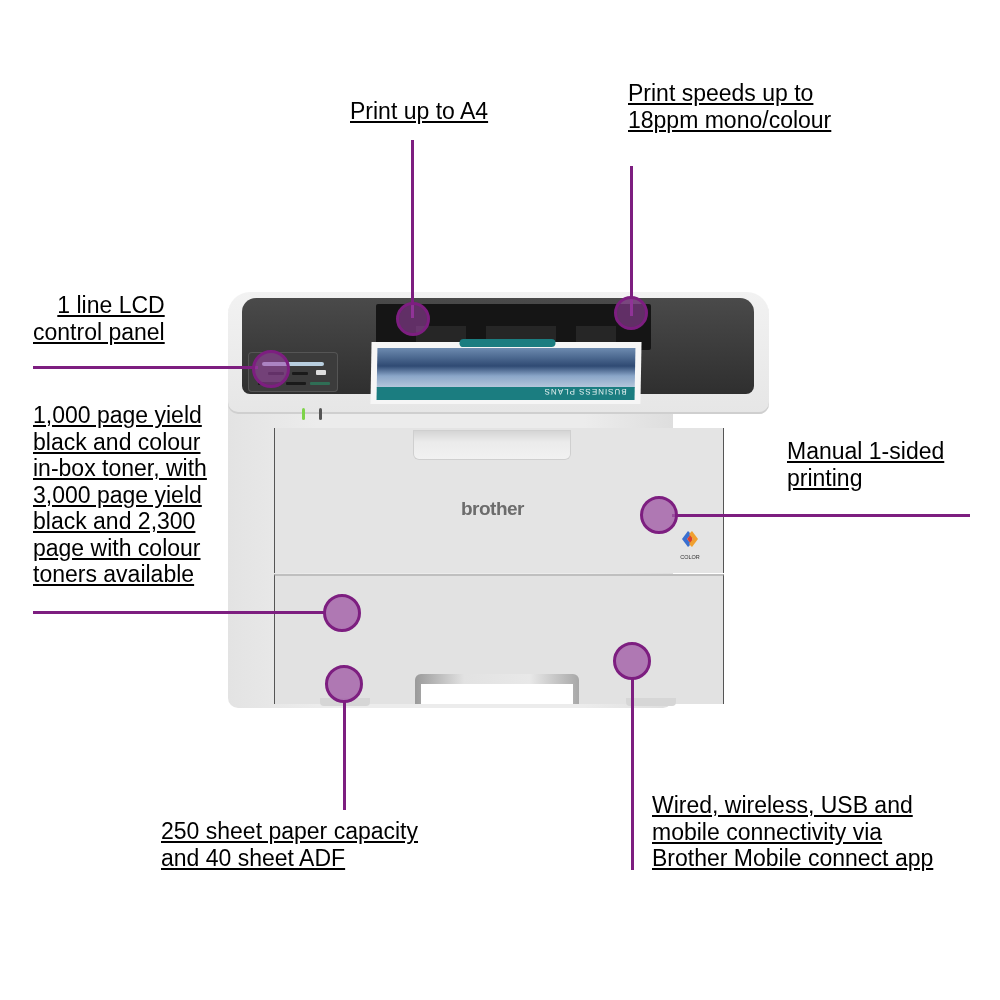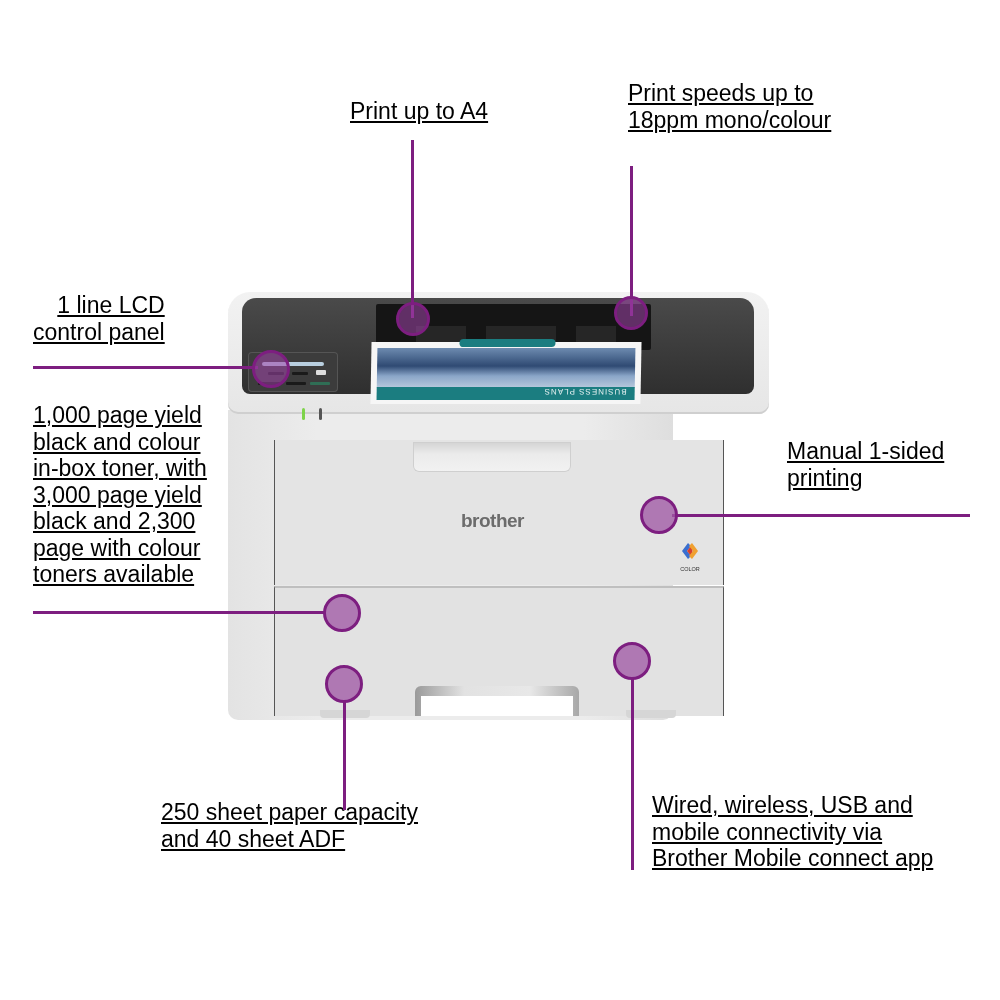--- a/index.html
+++ b/index.html
@@ -27,21 +27,21 @@
                 background:linear-gradient(180deg,#6d8bb0 0%,#2f4a73 45%,#8aa6c8 70%,#b8c9dc 100%); }
   .page-band { position:absolute; left:6px; right:6px; bottom:4px; height:13px; background:#1b7d80; }
   .page-band-text { position:absolute; right:8px; top:0; font-size:8px; color:#e8f2f2; letter-spacing:1px; transform:rotate(180deg); }
   .page-tab { position:absolute; left:88px; top:-3px; width:96px; height:8px; background:#1b7d80; border-radius:4px; }
   .panel { position:absolute; left:20px; top:60px; width:90px; height:40px; background:#3c3c3c; border-radius:4px;
            box-shadow: inset 0 0 0 1px #555; }
   .lcd { position:absolute; left:14px; top:10px; width:62px; height:4px; background:#b9cfe0; border-radius:2px; }
   .pbtn { position:absolute; height:3px; background:#1a1a1a; border-radius:1px; }
   .led { position:absolute; top:116px; width:3px; height:12px; border-radius:2px; }
 
-  .body { position:absolute; left:0; top:118px; width:445px; height:310px; background:linear-gradient(90deg,#e3e3e3,#ececec 20%,#ececec 80%,#dedede); border-radius:0 0 10px 10px;text-decoration:underline; }
+  .body { position:absolute; left:0; top:106px; width:445px; height:310px; background:linear-gradient(90deg,#e3e3e3,#ececec 20%,#ececec 80%,#dedede); border-radius:0 0 10px 10px;text-decoration:underline; }
   .front-upper { position:absolute; left:46px; top:30px; width:448px; height:145px; background:#e4e4e4;
                  border-left:1px solid #555; border-right:1px solid #555; }
   .handle { position:absolute; left:138px; top:2px; width:158px; height:30px; background:linear-gradient(#d3d3d3,#ebebeb 40%,#f2f2f2); border-radius:0 0 6px 6px; box-shadow: inset 0 0 0 1px #cfcfcf; }
   .brand { position:absolute; left:186px; top:70px; font-size:19px; color:#6c6c6c; font-weight:bold; letter-spacing:-0.5px; }
   .color-badge { position:absolute; left:400px; top:100px; width:30px; height:36px; }
   .color-badge-text { position:absolute; left:0; top:26px; width:30px; text-align:center; font-size:5.5px; color:#333; }
   .tray { position:absolute; left:46px; top:176px; width:448px; height:128px; background:#e2e2e2;
           border-left:1px solid #555; border-right:1px solid #555; border-top:2px solid #bfbfbf; }
   .tray-notch { position:absolute; left:140px; top:98px; width:164px; height:30px; background:linear-gradient(90deg,#9a9a9a,#e2e2e2 30%,#e8e8e8 70%,#a8a8a8); border-radius:6px 6px 0 0; }
   .tray-notch-inner { position:absolute; left:6px; top:10px; right:6px; bottom:0; background:#fff; }
@@ -67,21 +67,21 @@
   <span>in-box toner, with</span>
   <span>3,000 page yield</span>
   <span>black and 2,300</span>
   <span>page with colour</span>
   <span>toners available</span>
 </div>
 <div class="label" style="left:787px; top:438px;">
   <span>Manual 1-sided</span>
   <span>printing</span>
 </div>
-<div class="label" style="left:161px; top:799px;">
+<div class="label" style="left:161px; top:818px;">
   <span>250 sheet paper capacity</span>
   <span>and 40 sheet ADF</span>
 </div>
 <div class="label" style="left:652px; top:792px;">
   <span>Wired, wireless, USB and</span>
   <span>mobile connectivity via</span>
   <span>Brother Mobile connect app</span>
 </div>
 
 <div class="printer">

